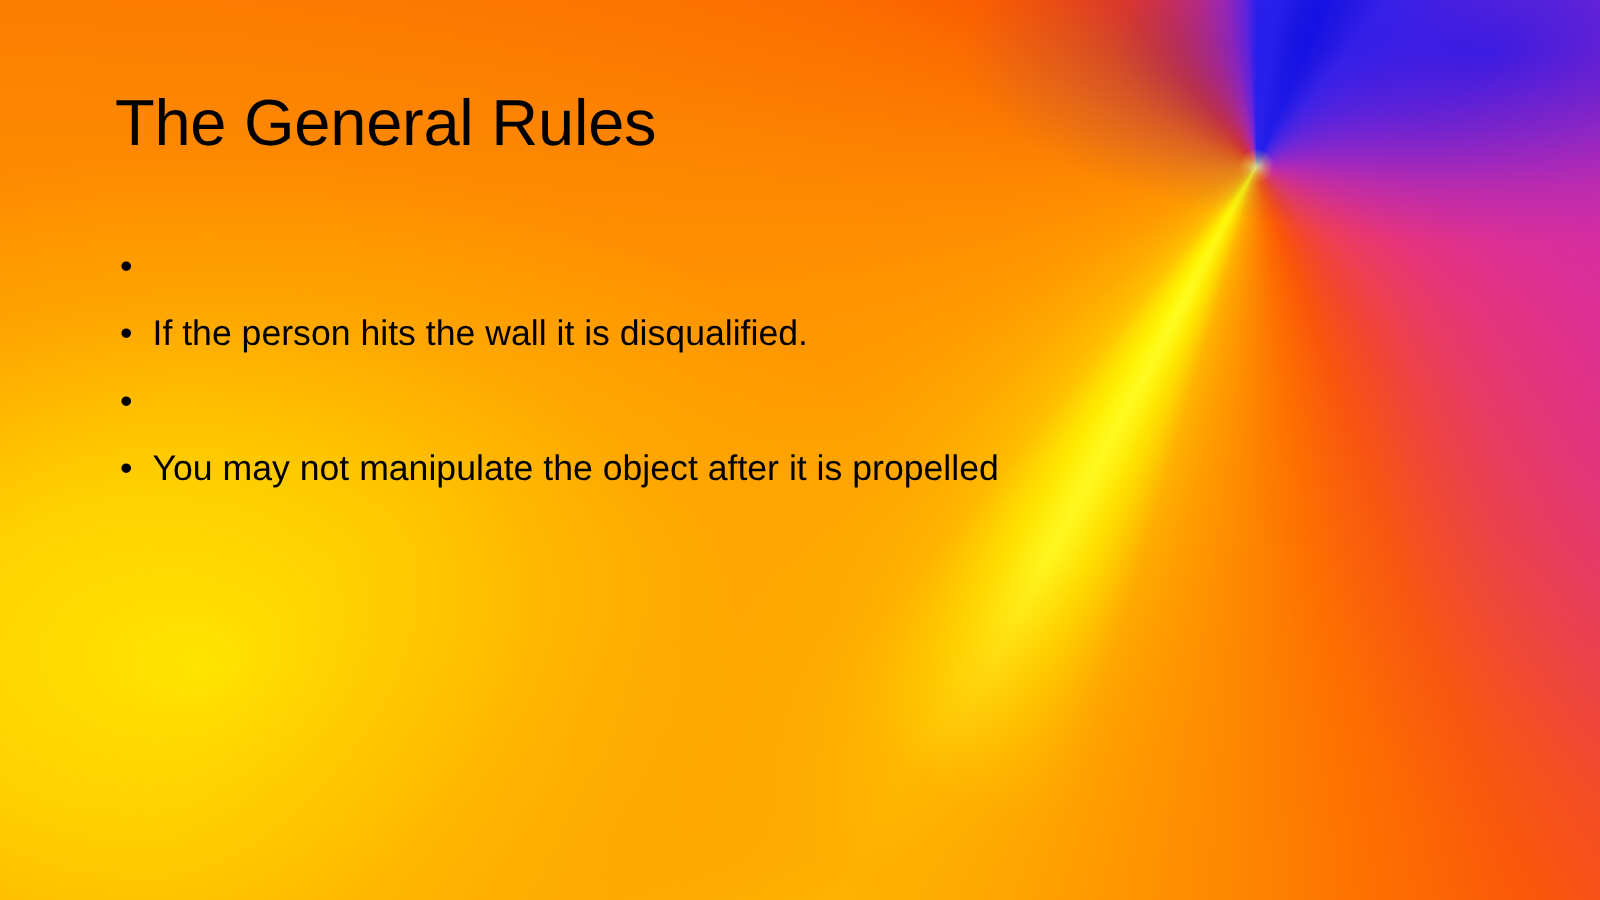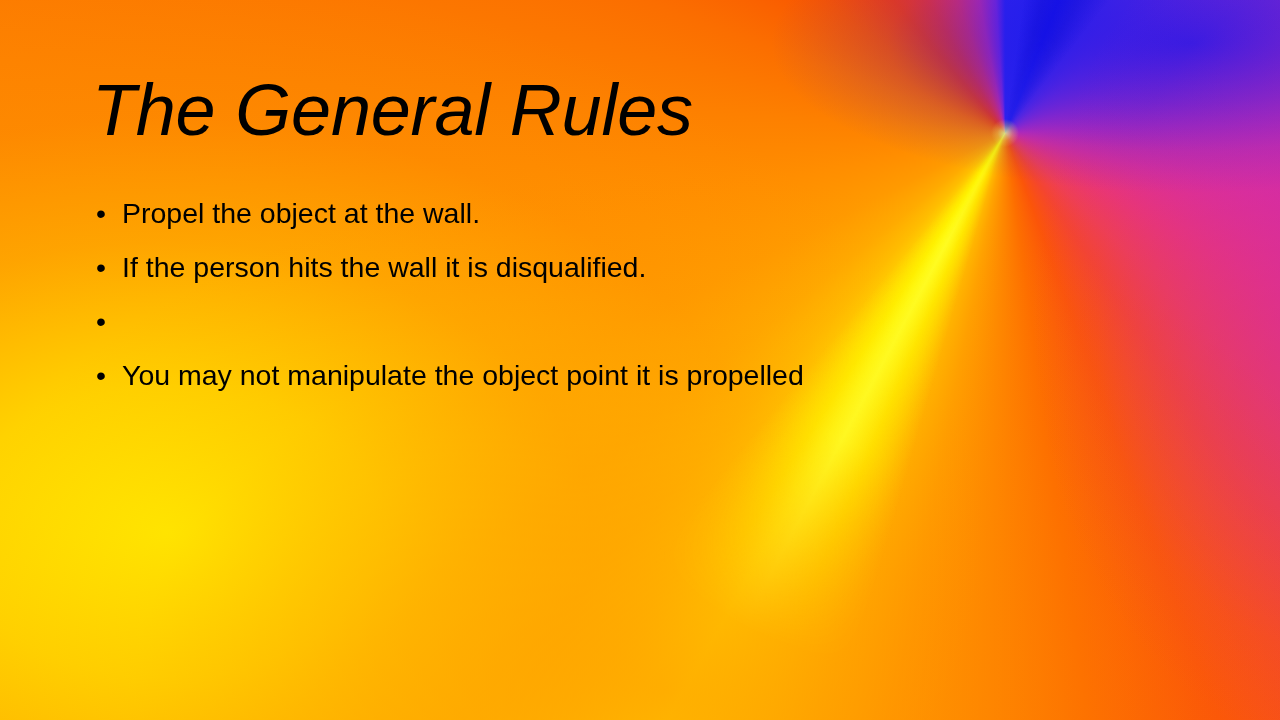--- a/index.html
+++ b/index.html
@@ -169,27 +169,26 @@
     inset: 0;
     z-index: 10;
   }
 
   #title {
     position: absolute;
     left: 92px;
     top: 72px;
     margin: 0;
     font-family: "Liberation Sans", sans-serif;
-    font-size: 72px;
+    font-size: 52px;
     font-weight: 300;
     letter-spacing: -0.2px;
     line-height: 1.06;
     color: #000000;
     white-space: nowrap;
-    font-style: italic;
   }
 
   #bullet-list {
     position: absolute;
     left: 96px;
     top: 194px;
     margin: 0;
     padding: 0;
     list-style: none;
     width: 1100px;
@@ -235,33 +234,32 @@
   <div class="bg-layer" id="bg-core"></div>
 
   <div id="content">
 
     <h1 id="title">The General Rules</h1>
 
     <ul id="bullet-list">
 
       <li class="bullet-item">
         <span class="bullet-marker">•</span>
-        <span class="bullet-text">Propel the object at the wall.</span>
       </li>
 
       <li class="bullet-item">
         <span class="bullet-marker">•</span>
         <span class="bullet-text">If the person hits the wall it is disqualified.</span>
       </li>
 
       <li class="bullet-item">
         <span class="bullet-marker">•</span>
       </li>
 
       <li class="bullet-item">
         <span class="bullet-marker">•</span>
-        <span class="bullet-text">You may not manipulate the object point it is propelled</span>
+        <span class="bullet-text">You may not manipulate the object after it is propelled</span>
       </li>
 
     </ul>
 
   </div>
 </div>
 
 </body></html>

